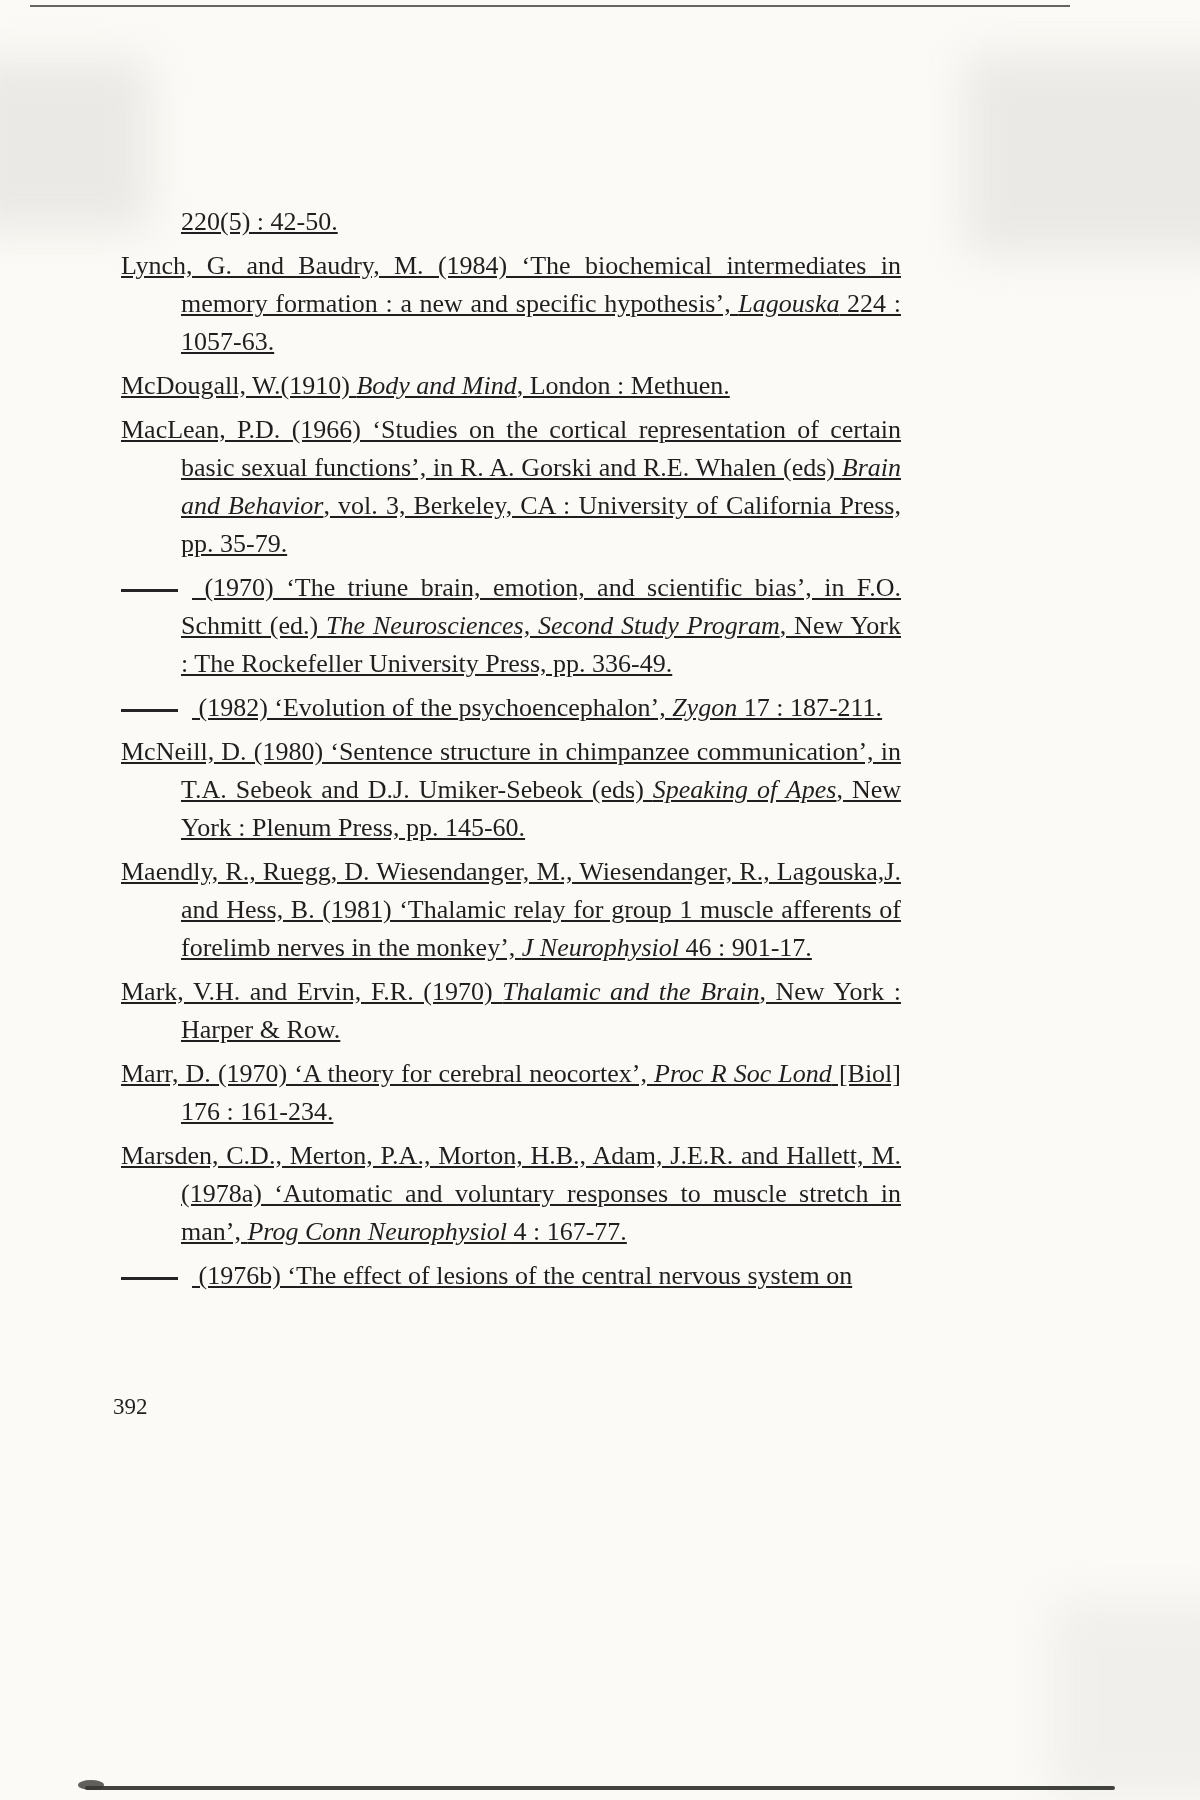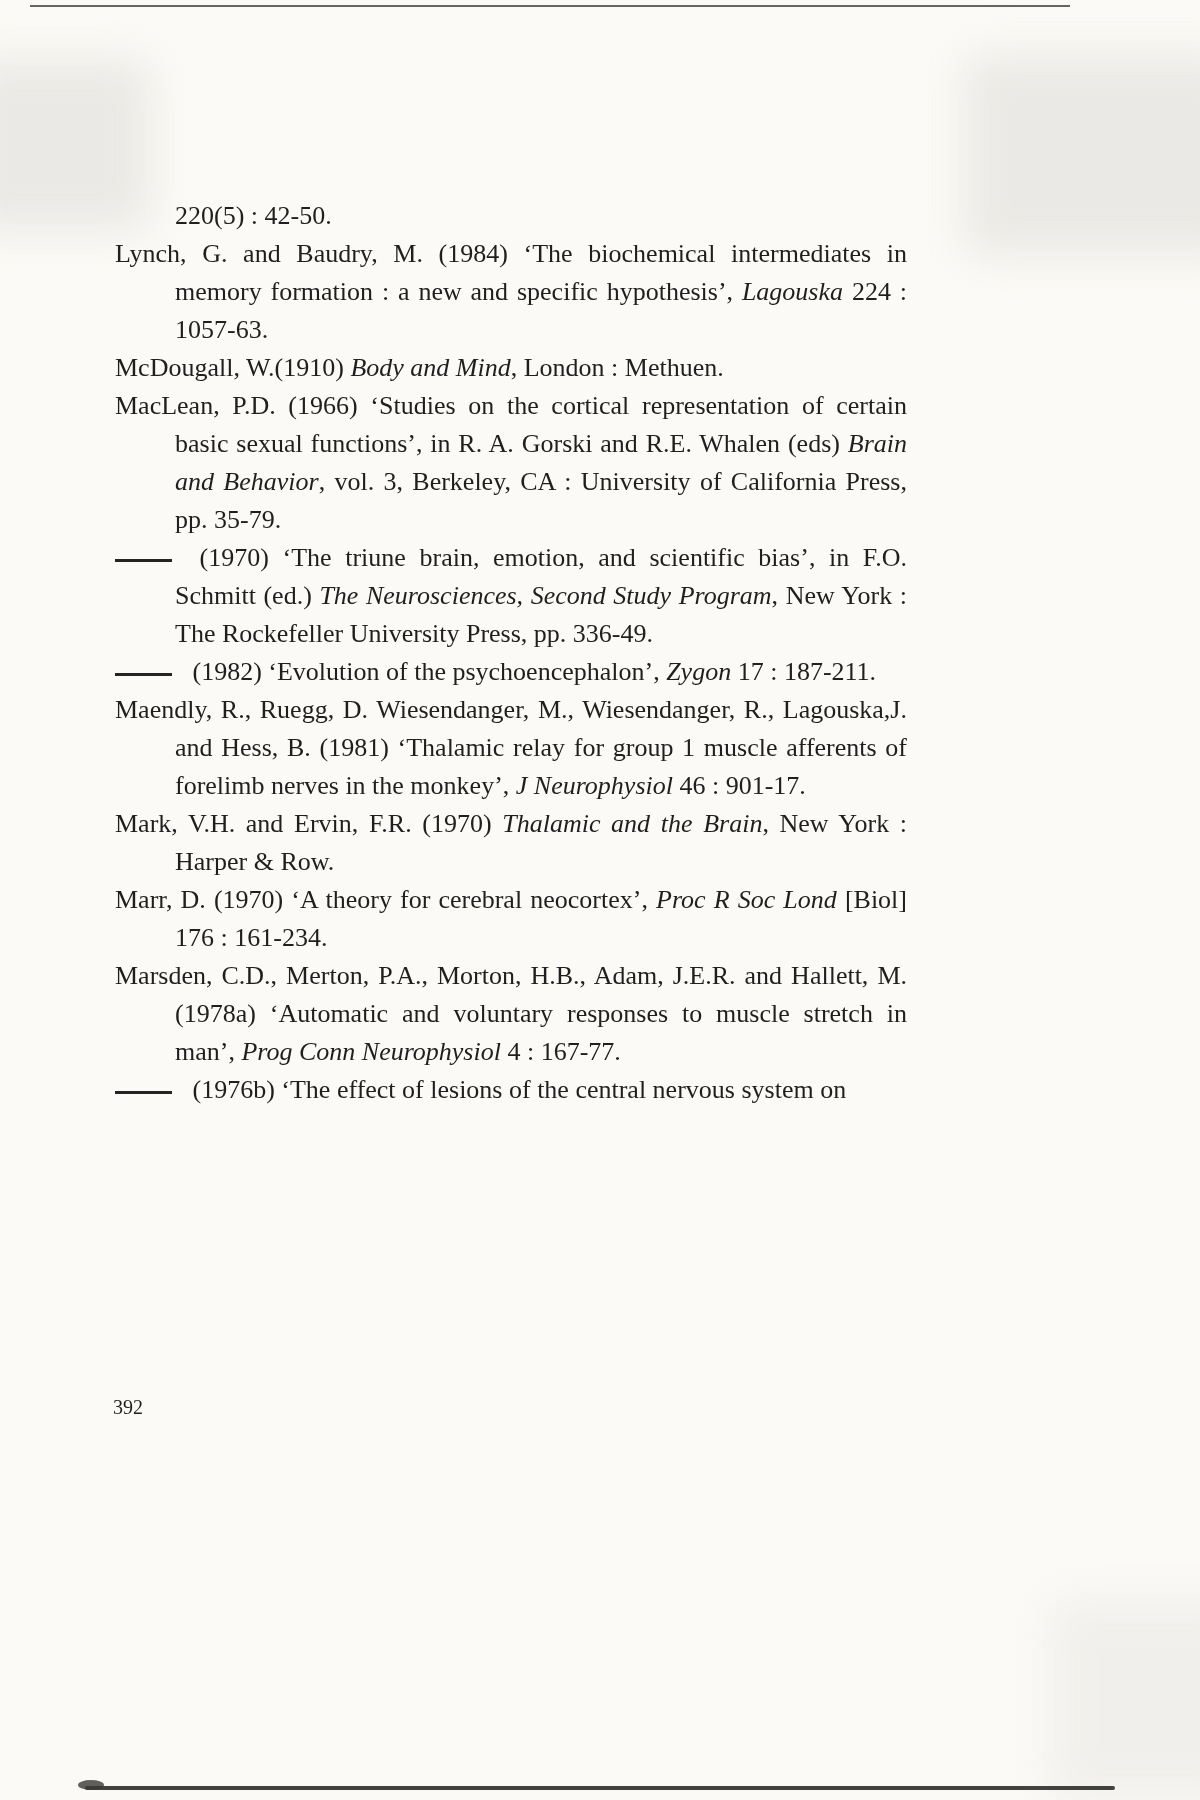--- a/index.html
+++ b/index.html
@@ -57,44 +57,45 @@
   .text-block {
     position: absolute;
     top: 197px;
     left: 115px;
     width: 792px;
     font-size: 26px;
     line-height: 38px;
     text-align: justify;
   }
   .entry {
-    margin: 0;
+    margin: 6px;
     padding-left: 60px;
     text-indent: -60px;
+    text-decoration: underline;
   }
   .entry.continuation {
     text-indent: 0;
     text-align: left;
   }
   .it {
     font-style: italic;
   }
   .dash {
     display: inline-block;
     width: 57px;
     height: 3px;
     background: #242424;
     vertical-align: middle;
     margin-right: 14px;
   }
   .page-number {
     position: absolute;
     top: 1392px;
     left: 113px;
-    font-size: 20px;
+    font-size: 23px;
     line-height: 30px;
   }
 </style>
 </head>
 <body>
 
 <div class="corner-shade tl"></div>
 <div class="corner-shade tr"></div>
 <div class="corner-shade br"></div>
 <div class="scan-edge-top"></div>
@@ -102,20 +103,21 @@
 <div class="scan-blotch"></div>
 
 <div class="text-block">
   <p class="entry continuation">220(5) : 42-50.</p>
   <div>
       <p class="entry"><span>Lynch, G. and Baudry, M. (1984) ‘The biochemical intermediates in memory formation : a new and specific hypothesis’, </span><span class="it">Lagouska</span><span> 224 : 1057-63.</span></p>
       <p class="entry"><span>McDougall, W.(1910) </span><span class="it">Body and Mind</span><span>, London : Methuen.</span></p>
       <p class="entry"><span>MacLean, P.D. (1966) ‘Studies on the cortical representation of certain basic sexual functions’, in R. A. Gorski and R.E. Whalen (eds) </span><span class="it">Brain and Behavior</span><span>, vol. 3, Berkeley, CA : University of California Press, pp. 35-79.</span></p>
       <p class="entry"><span class="dash"></span><span> (1970) ‘The triune brain, emotion, and scientific bias’, in F.O. Schmitt (ed.) </span><span class="it">The Neurosciences, Second Study Program</span><span>, New York : The Rockefeller University Press, pp. 336-49.</span></p>
       <p class="entry"><span class="dash"></span><span> (1982) ‘Evolution of the psychoencephalon’, </span><span class="it">Zygon</span><span> 17 : 187-211.</span></p>
+      <p class="entry"><span>McNeill, D. (1980) ‘Sentence structure in chimpanzee communication’, in T.A. Sebeok and D.J. Umiker-Sebeok (eds) </span><span class="it">Speaking of Apes</span><span>, New York : Plenum Press, pp. 145-60.</span></p>
       <p class="entry"><span>Maendly, R., Ruegg, D. Wiesendanger, M., Wiesendanger, R., Lagouska,J. and Hess, B. (1981) ‘Thalamic relay for group 1 muscle afferents of forelimb nerves in the monkey’, </span><span class="it">J Neurophysiol</span><span> 46 : 901-17.</span></p>
       <p class="entry"><span>Mark, V.H. and Ervin, F.R. (1970) </span><span class="it">Thalamic and the Brain</span><span>, New York : Harper &amp; Row.</span></p>
       <p class="entry"><span>Marr, D. (1970) ‘A theory for cerebral neocortex’, </span><span class="it">Proc R Soc Lond</span><span> [Biol] 176 : 161-234.</span></p>
       <p class="entry"><span>Marsden, C.D., Merton, P.A., Morton, H.B., Adam, J.E.R. and Hallett, M. (1978a) ‘Automatic and voluntary responses to muscle stretch in man’, </span><span class="it">Prog Conn Neurophysiol</span><span> 4 : 167-77.</span></p>
       <p class="entry"><span class="dash"></span><span> (1976b) ‘The effect of lesions of the central nervous system on</span></p>
     </div>
 </div>
 
 <div class="page-number">392</div>
 

